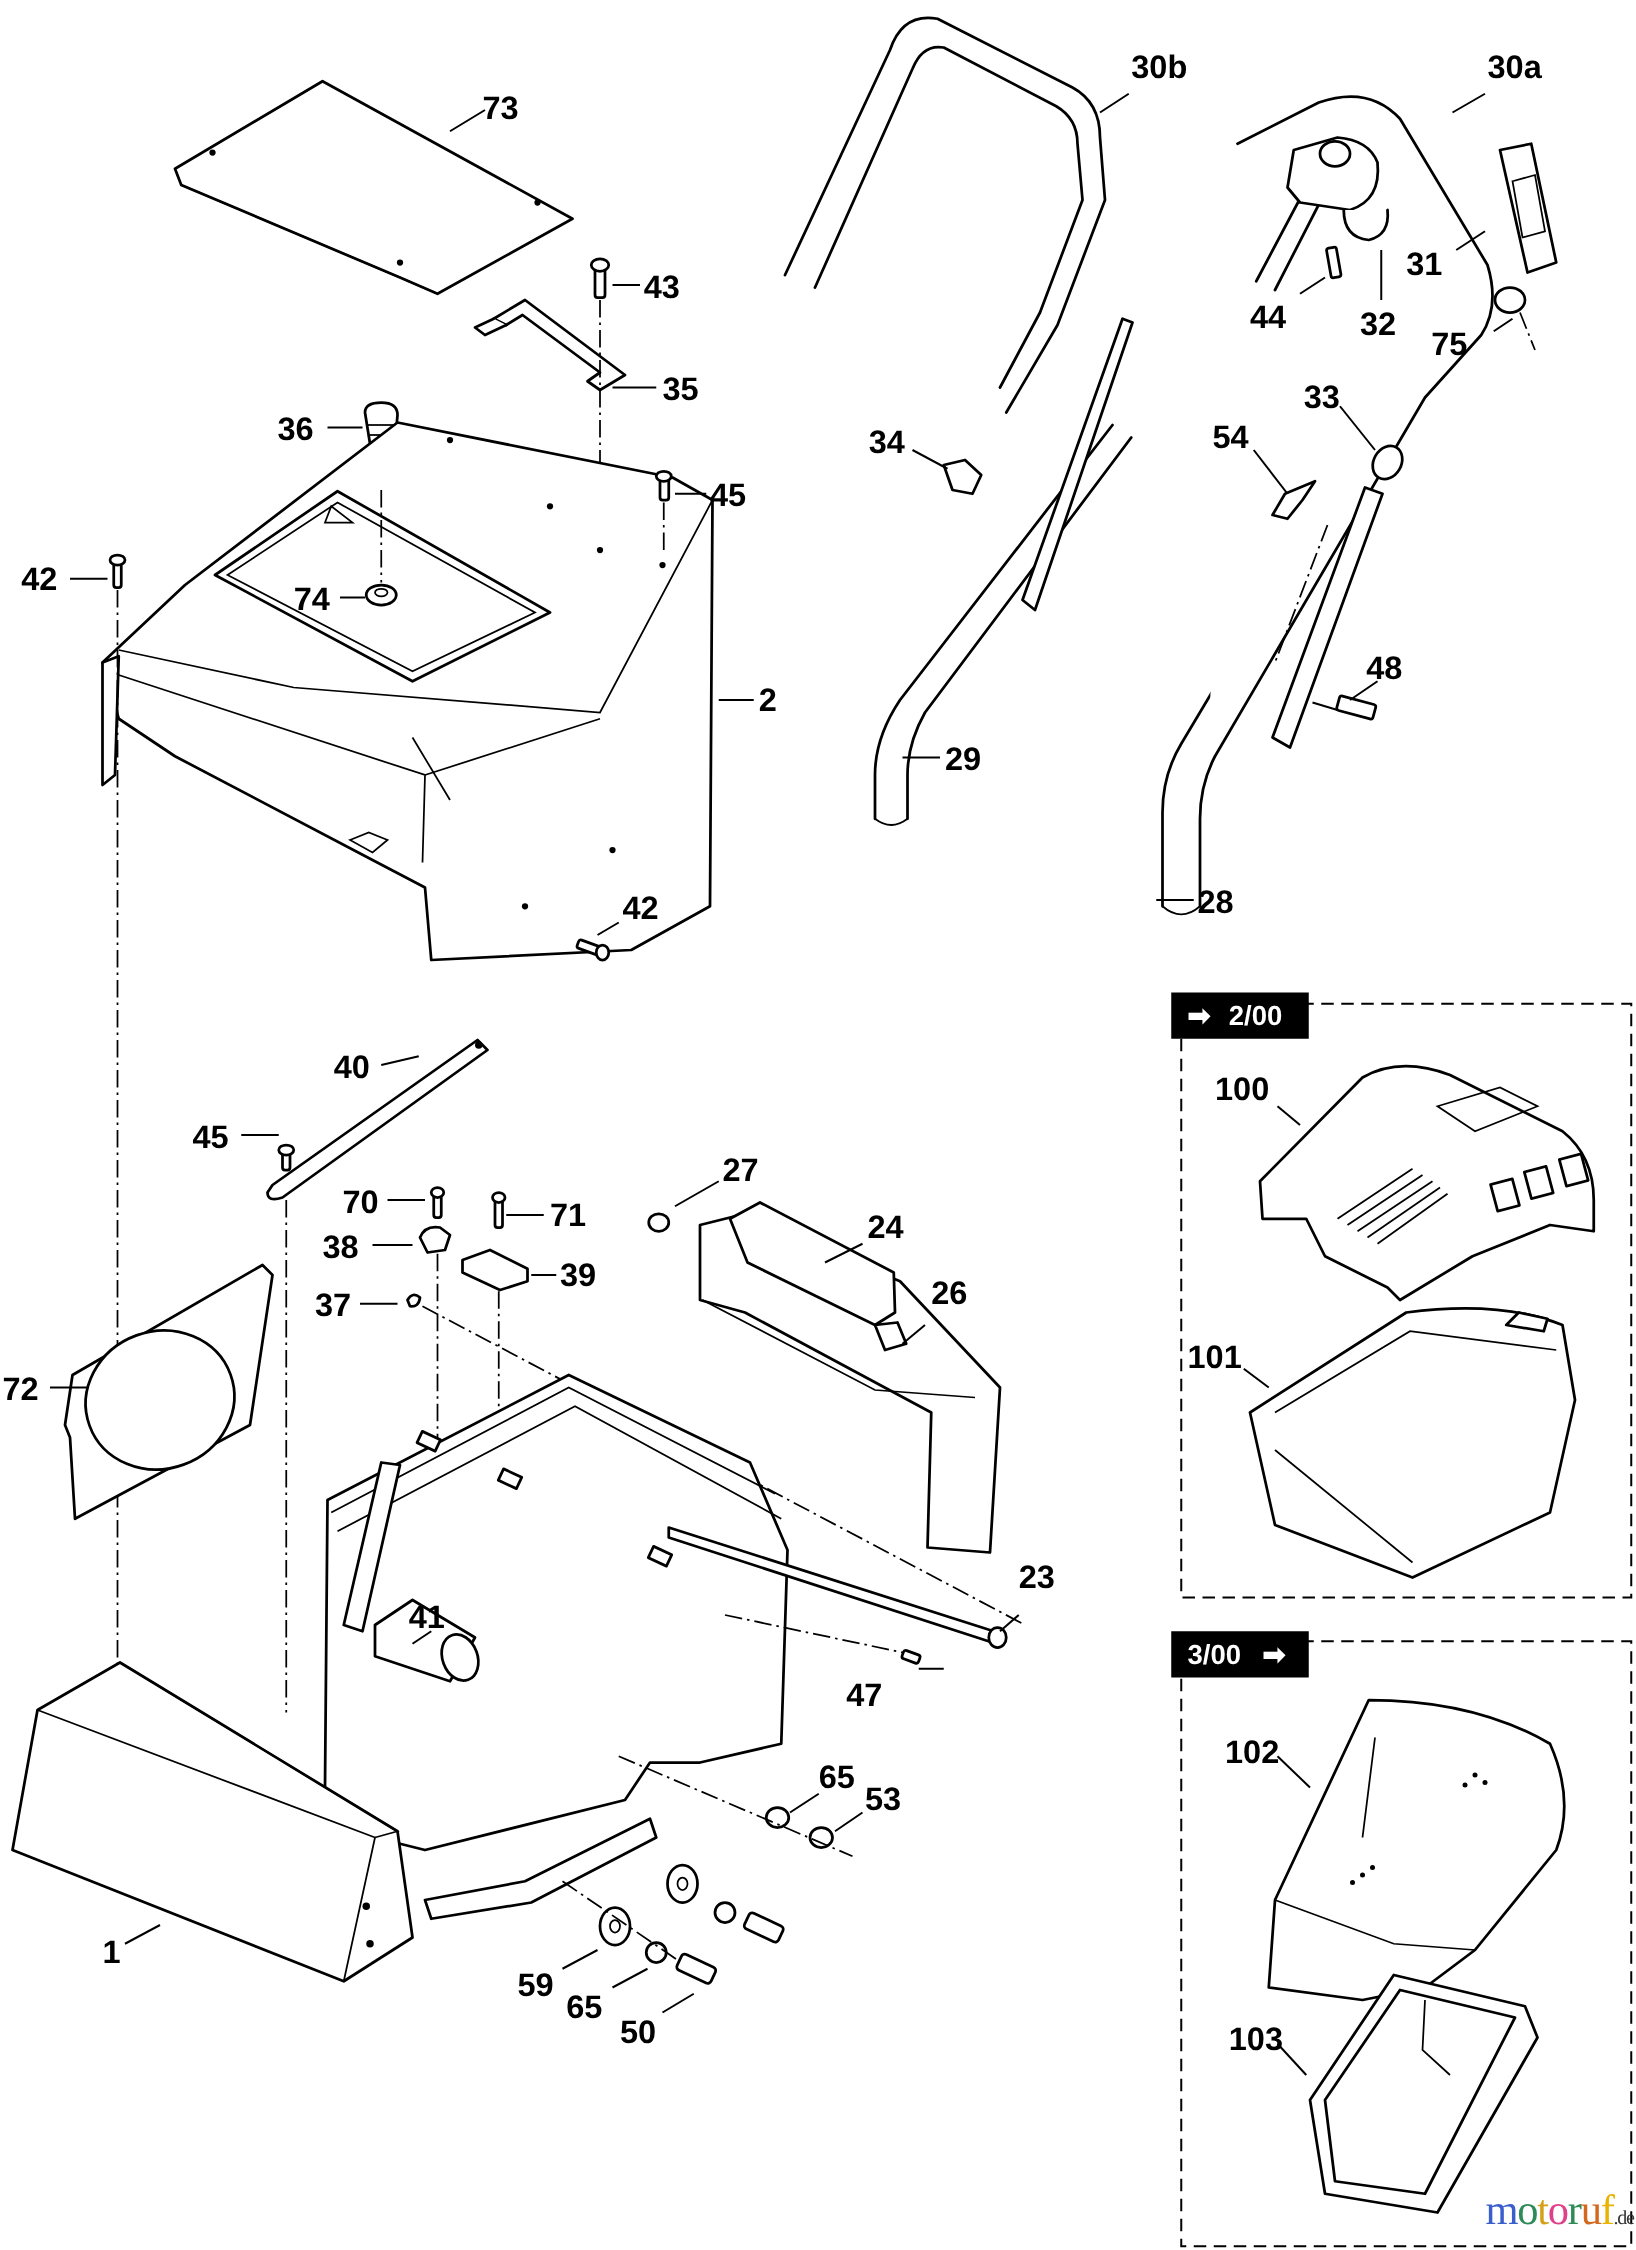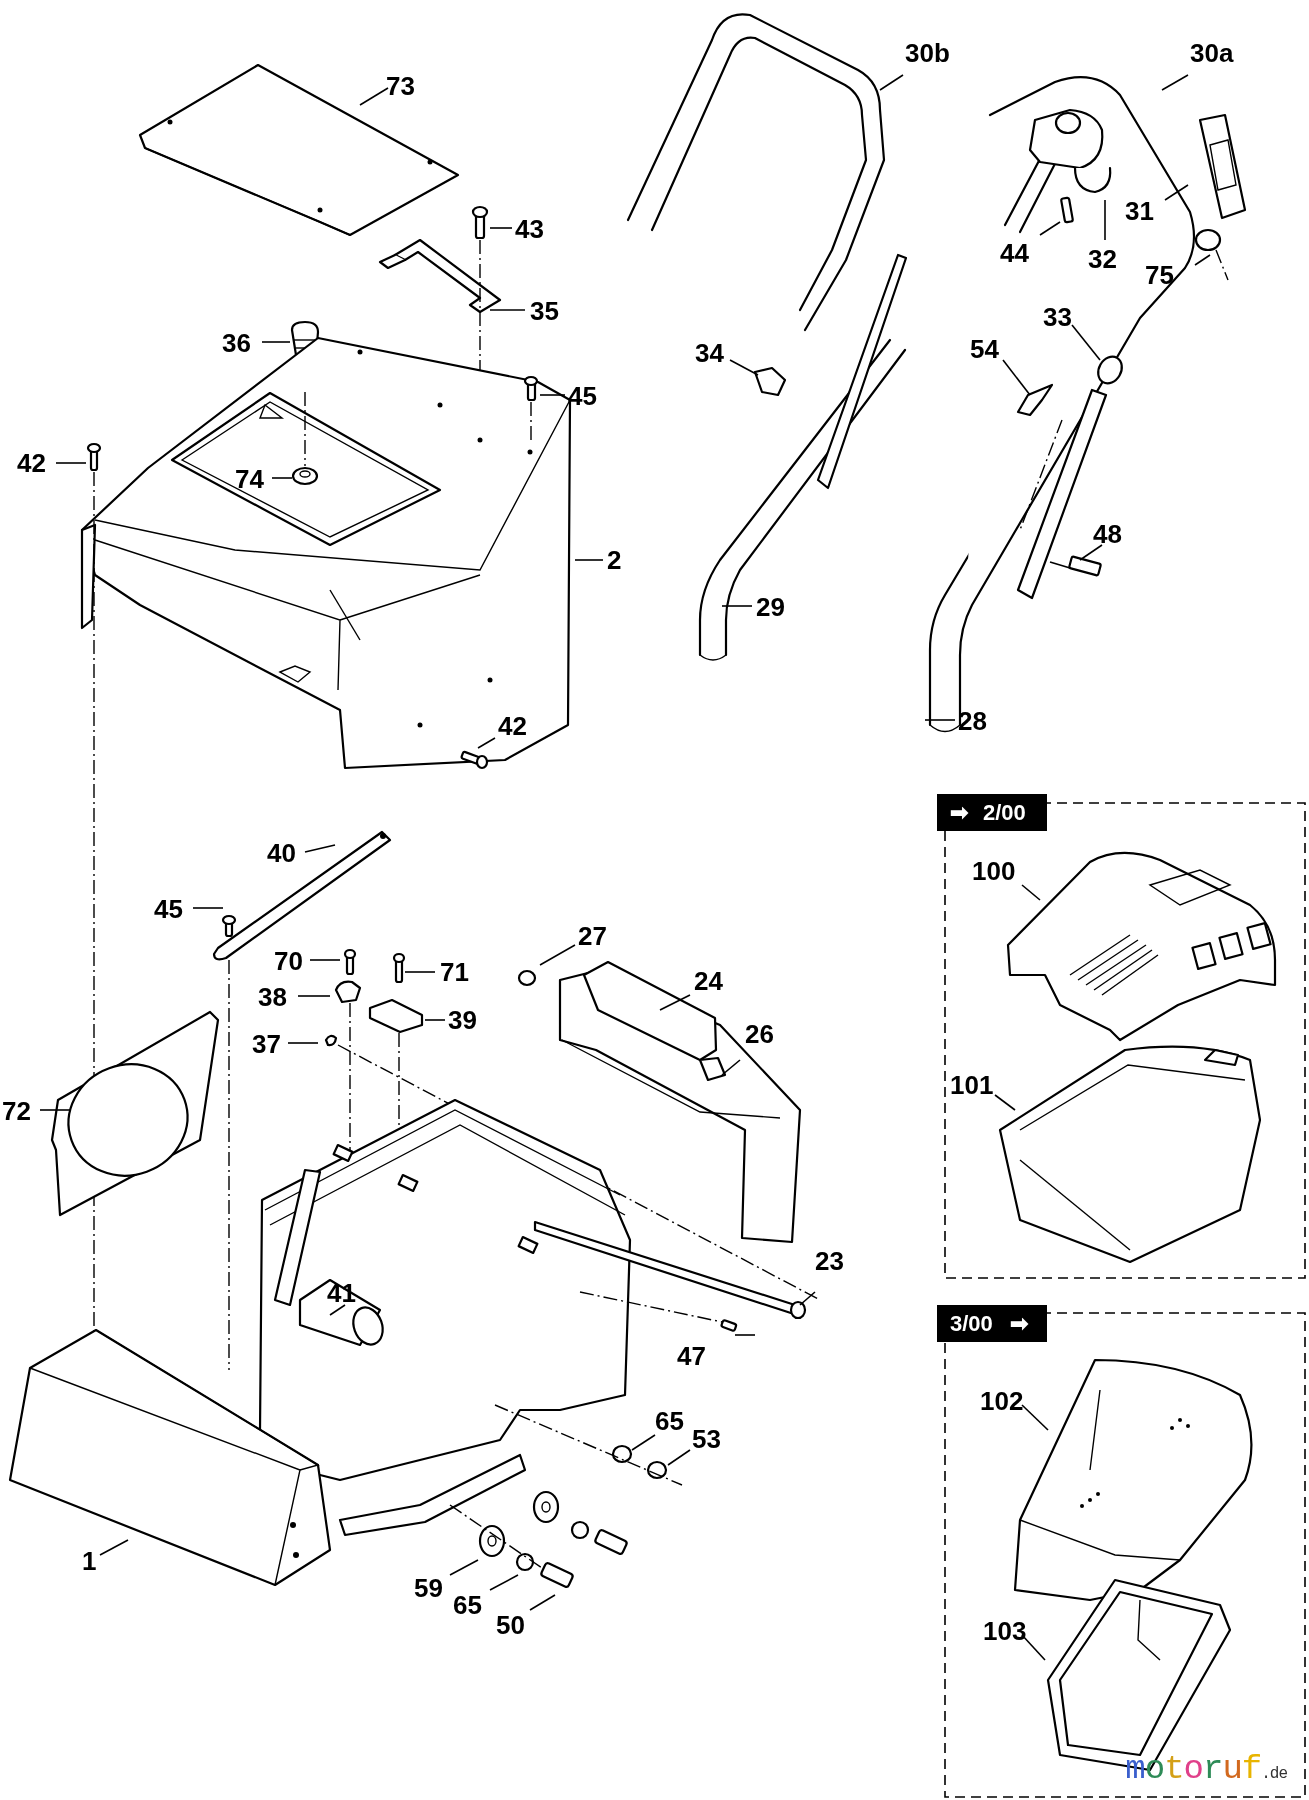--- a/index.html
+++ b/index.html
@@ -6,21 +6,21 @@
   body{width:1309px;height:1800px;position:relative;overflow:hidden;font-family:"Liberation Sans",sans-serif;}
   #diagram{position:absolute;left:0;top:0;width:1309px;height:1800px;}
   .part{fill:#fff;stroke:#000;stroke-width:2.2;stroke-linejoin:round;stroke-linecap:round;}
   .thin{fill:none;stroke:#000;stroke-width:1.4;}
   .dash{fill:none;stroke:#000;stroke-width:1.4;stroke-dasharray:14 4 2 4;}
   .box{fill:none;stroke:#000;stroke-width:1.6;stroke-dasharray:10 6;}
   .leader{stroke:#000;stroke-width:1.6;}
   .callout{font-family:"Liberation Sans",sans-serif;font-weight:bold;font-size:26px;fill:#000;}
   .badge-rect{fill:#000;}
   .badge-text{font-family:"Liberation Sans",sans-serif;font-weight:bold;font-size:22px;fill:#fff;}
-  .wm{position:absolute;right:22px;bottom:12px;font-family:Liberation Mono, monospace;font-size:34px;letter-spacing:-1px;}
+  .wm{position:absolute;right:2px;bottom:12px;font-family:Liberation Serif, serif;font-size:34px;letter-spacing:-1px;}
   .wm span{display:inline-block;}
   .wm small{font-size:16px;color:#333;}
 </style>
 </head>
 <body>
 
 <svg id="diagram" viewBox="0 0 1309 1800" xmlns="http://www.w3.org/2000/svg">
 
   <g>
     <path class="part" d="M140 135 L258 65 L458 175 L350 235 L320 222 L145 148 Z"></path>

